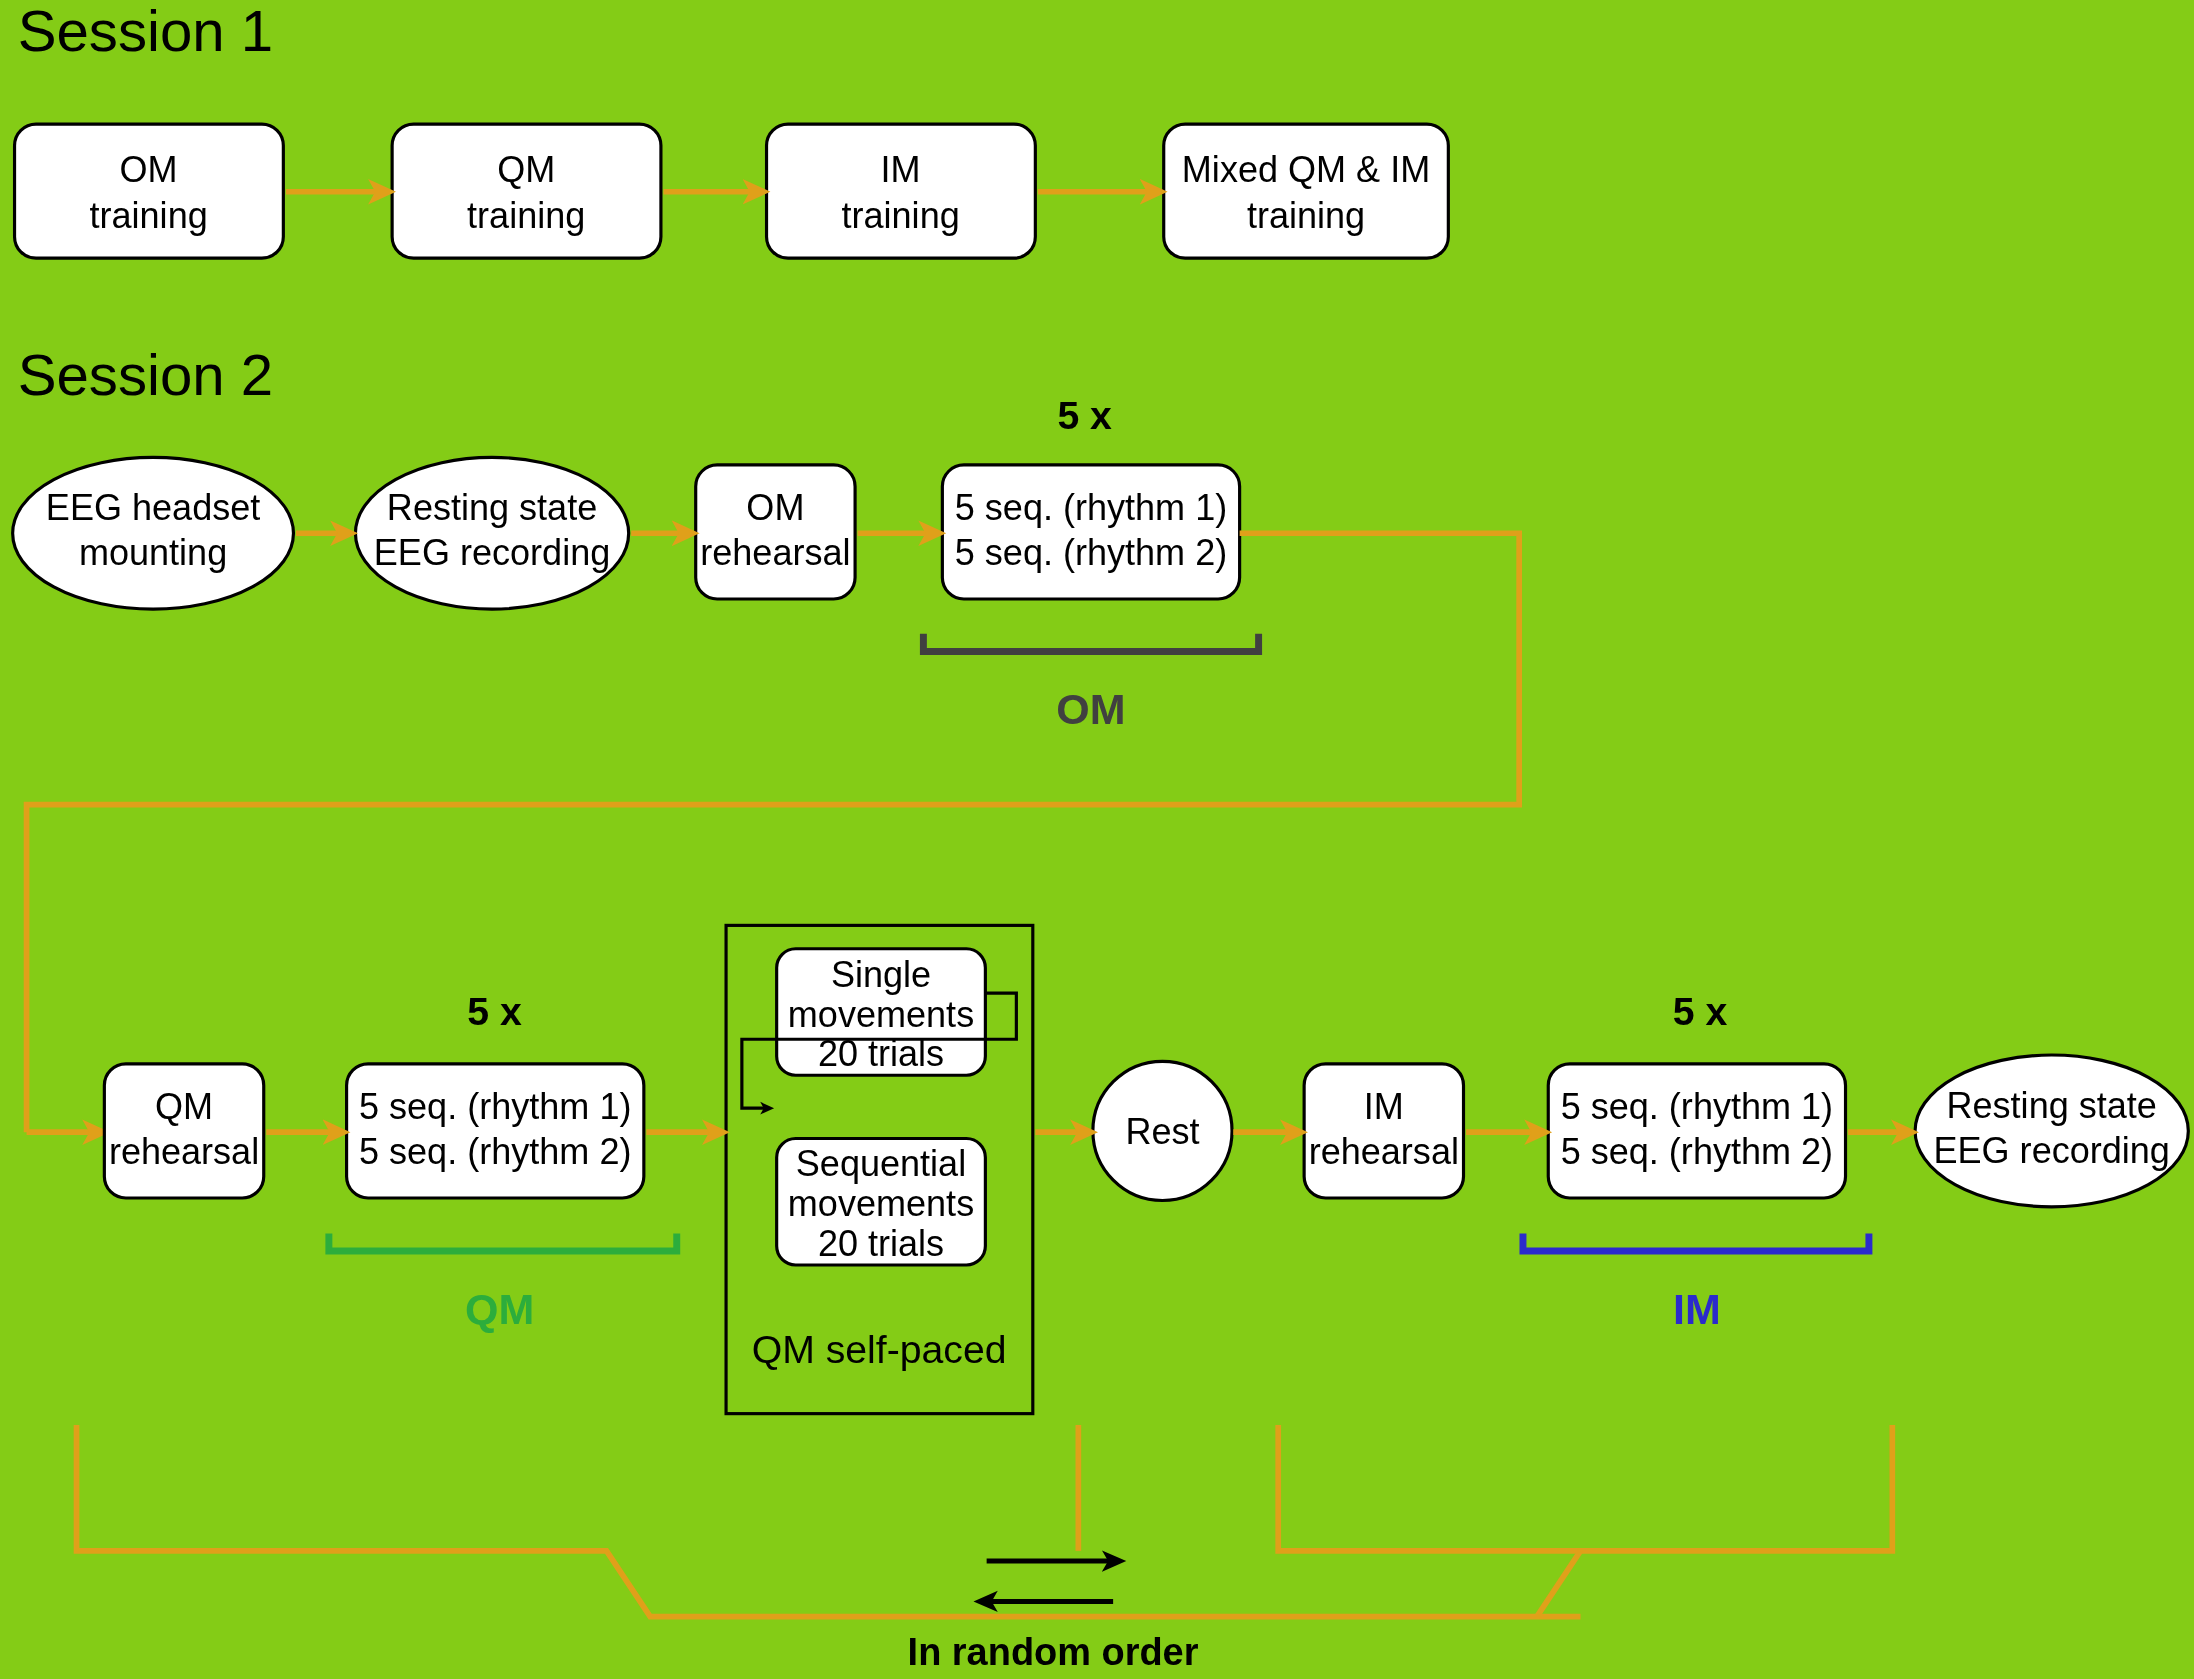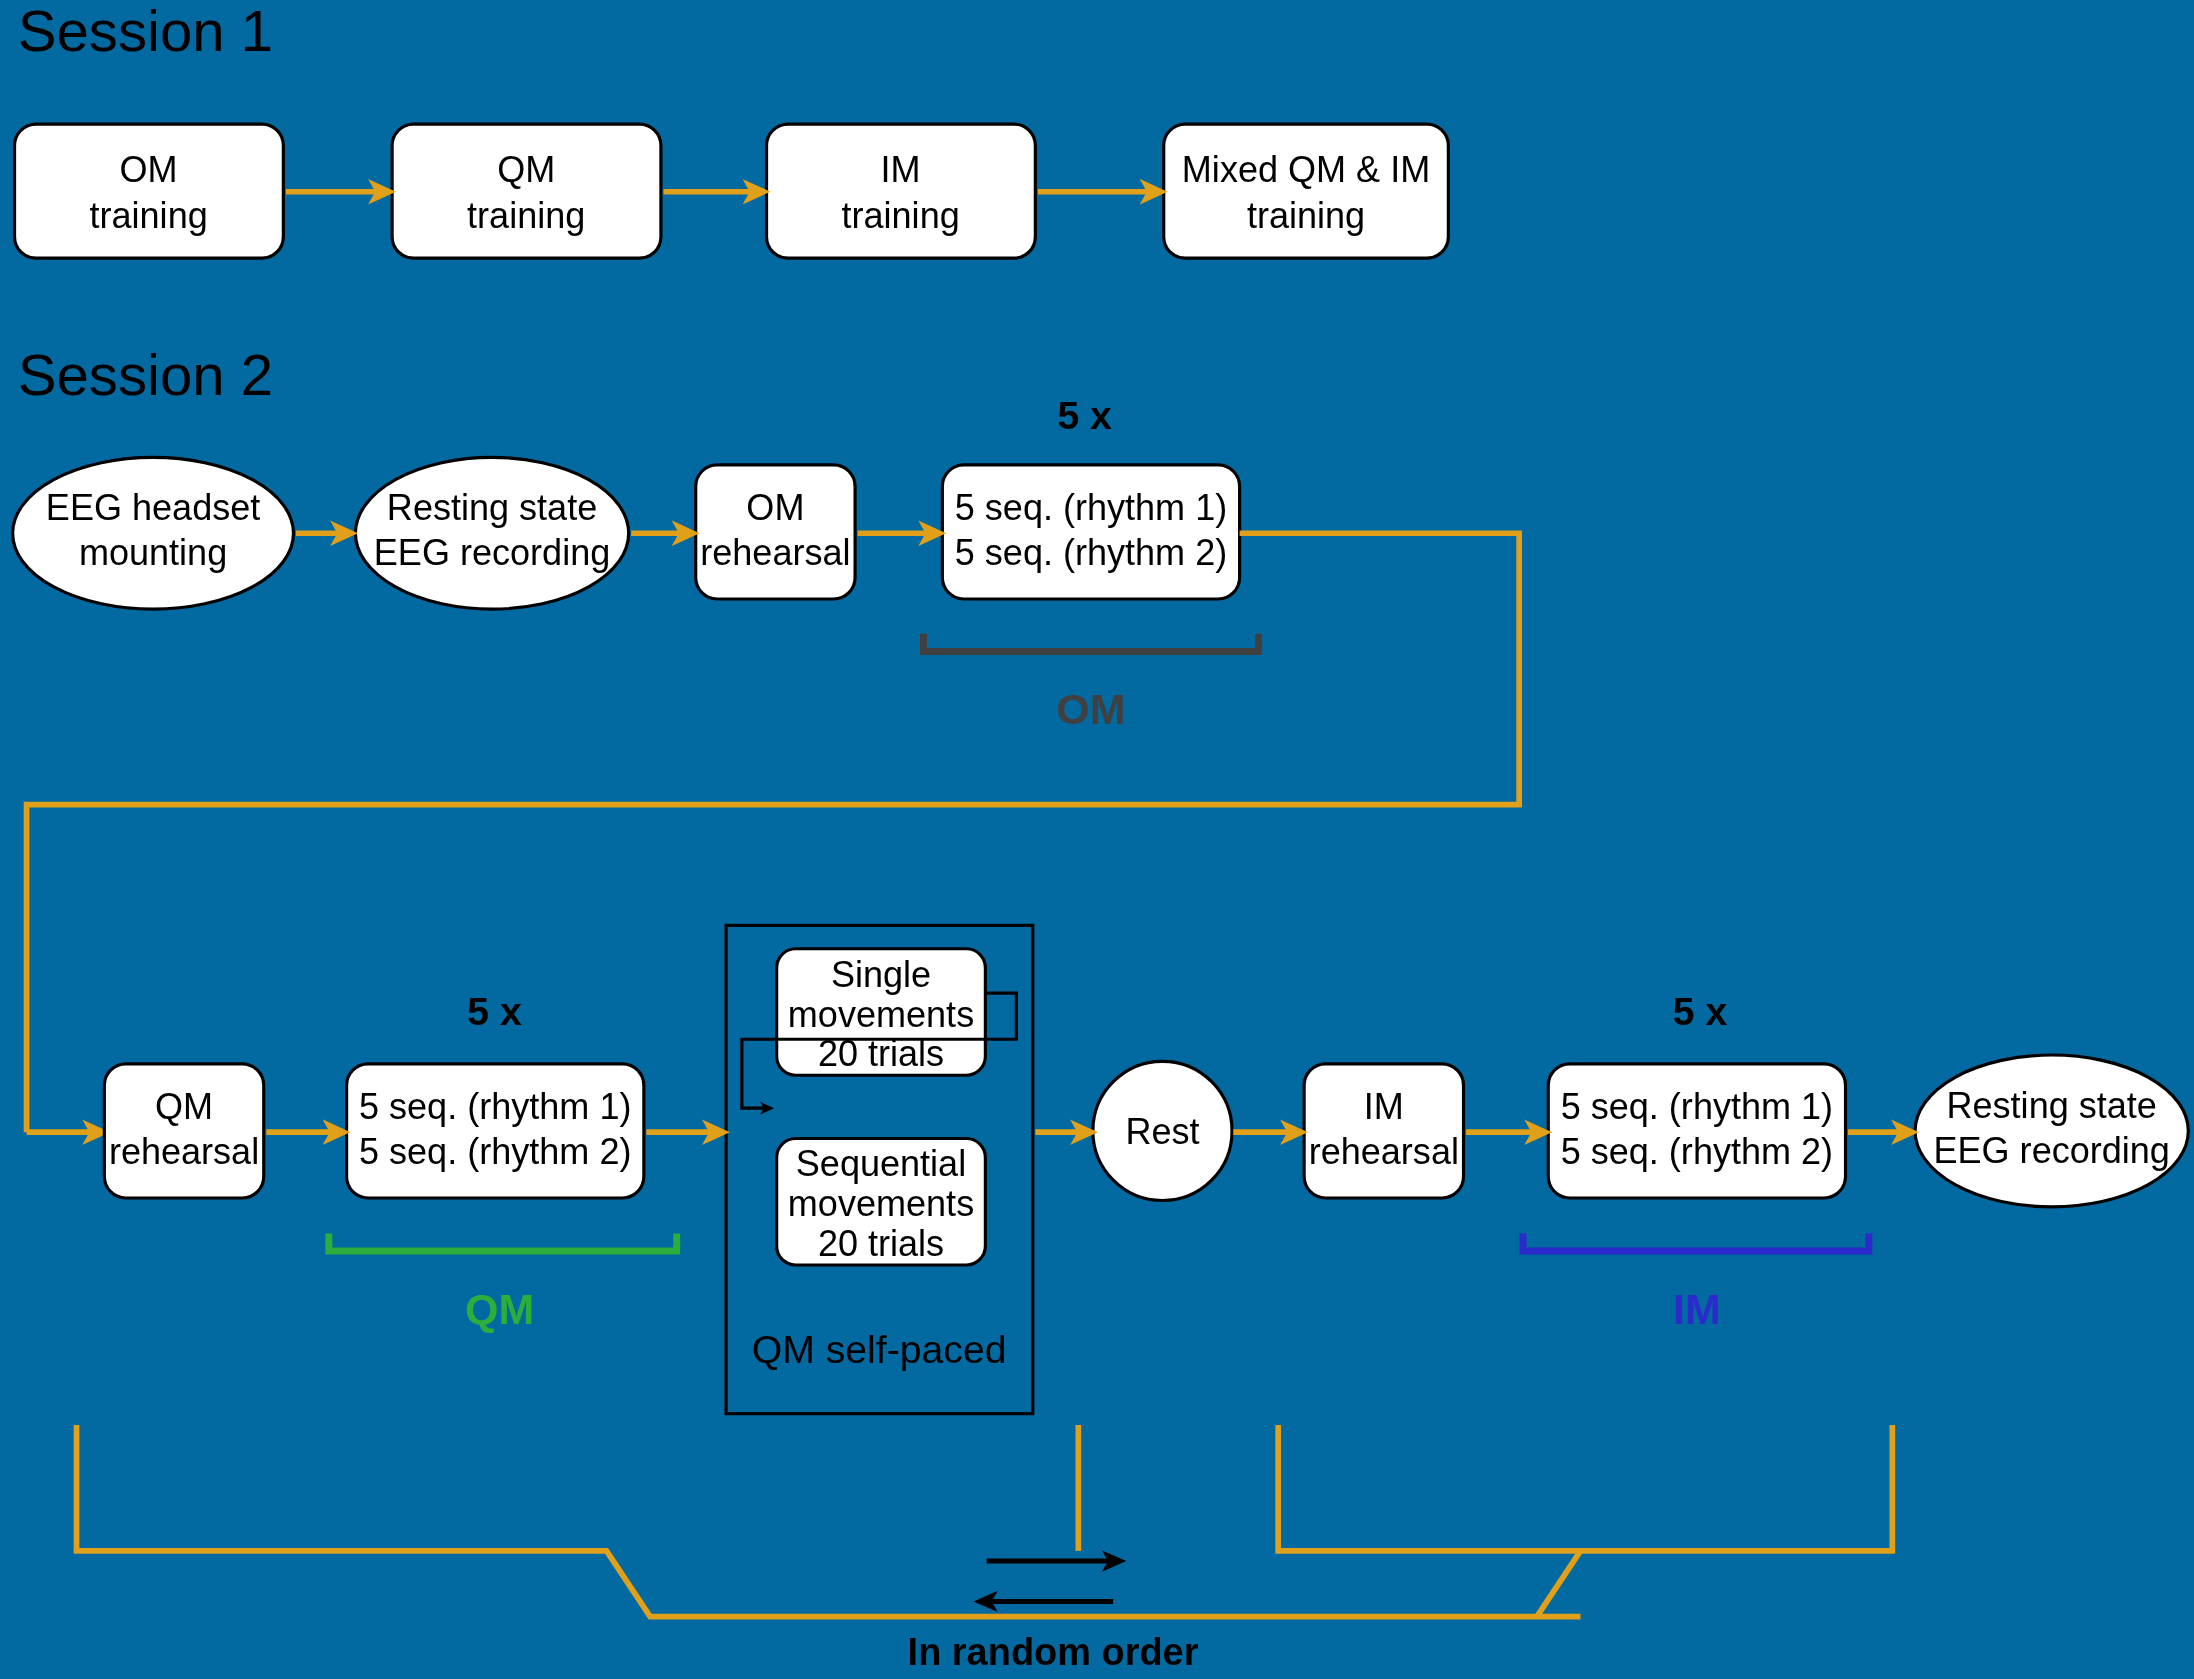--- a/index.html
+++ b/index.html
@@ -8,21 +8,21 @@
     padding: 0;
     background: #ffffff;
   }
   body {
     font-family: "Liberation Sans", sans-serif;
   }
   #diagram-root {
     position: relative;
     width: 2194px;
     height: 1680px;
-    background: #0369a1;
+    background: #84cc16;
     overflow: hidden;
   }
   svg.layer {
     position: absolute;
     top: 0;
     left: 0;
     width: 2194px;
     height: 1680px;
   }
   .session-title {

